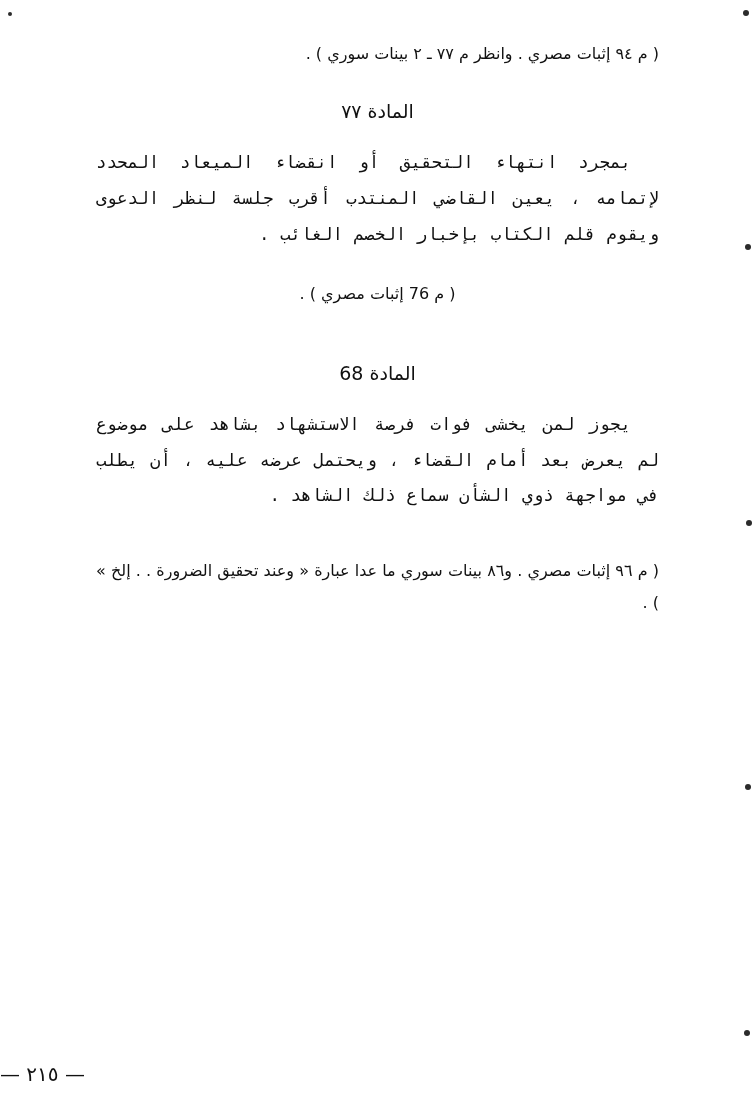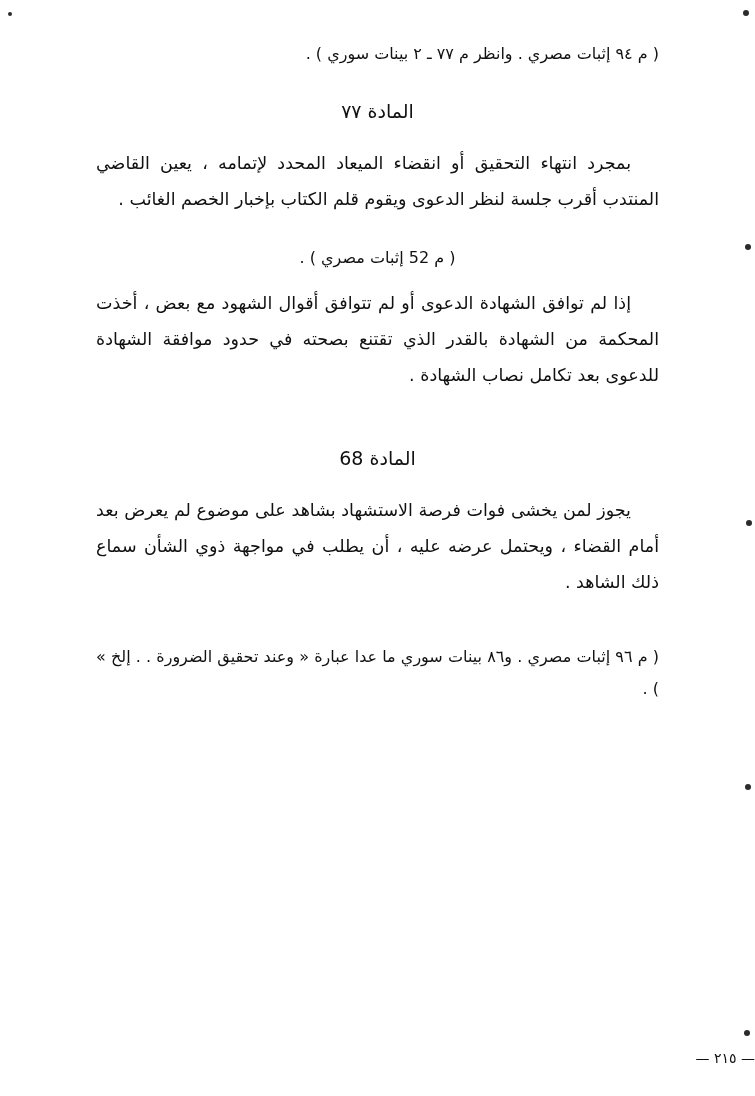--- a/index.html
+++ b/index.html
@@ -27,20 +27,21 @@
   .para {
     font-size: 17.5px;
     line-height: 2.05;
     margin: 0 0 14px 0;
     text-align: justify;
     text-align-last: right;
     letter-spacing: 0;
   }
   .para.indent {
     text-indent: 28px;
+    font-family: Liberation Mono, monospace;
   }
   .heading {
     font-size: 19px;
     line-height: 2.0;
     text-align: center;
     margin: 22px 0 16px 0;
     letter-spacing: 1px;
   }
   .cite {
     font-size: 16px;
@@ -50,25 +51,25 @@
     margin: 0 0 12px 0;
   }
   .cite.center {
     text-align: center;
     text-align-last: center;
   }
   .small-gap { height: 10px; }
   .mid-gap { height: 16px; }
   .page-number {
     position: absolute;
-    bottom: 30px;
+    bottom: 10px;
     left: 0;
     right: 0;
-    text-align: right;
-    font-size: 14px;
+    text-align: left;
+    font-size: 20px;
     letter-spacing: 1px;
   }
   
   .edge-mark {
     position: absolute;
     width: 6px;
     height: 6px;
     background: #2b2b2b;
     border-radius: 50%;
   }
@@ -85,24 +86,23 @@
 <div class="page">
 
   <div class="cite">( م ٩٤ إثبات مصري .  وانظر م ٧٧ ـ ٢ بينات سوري )  .</div>
 
   <div class="heading">المادة ٧٧</div>
 
   <div class="para indent">بمجرد انتهاء التحقيق أو انقضاء الميعاد المحدد لإتمامه ، يعين القاضي المنتدب أقرب جلسة لنظر الدعوى ويقوم قلم الكتاب بإخبار الخصم الغائب .</div>
 
   <div class="small-gap"></div>
 
-  <div class="cite center">( م 52 إثبات مصري )  .</div>
+  <div class="cite center">( م 76 إثبات مصري )  .</div>
 
 
-  <div class="para indent">إذا لم توافق الشهادة الدعوى أو لم تتوافق أقوال الشهود مع بعض ، أخذت المحكمة من الشهادة بالقدر الذي تقتنع بصحته في حدود موافقة الشهادة للدعوى بعد تكامل نصاب الشهادة .</div>
 
   <div class="small-gap"></div>
 
 
   <div class="heading">المادة 68</div>
 
   <div class="para indent">يجوز لمن يخشى فوات فرصة الاستشهاد بشاهد على موضوع لم يعرض بعد أمام القضاء ، ويحتمل عرضه عليه ، أن يطلب في مواجهة ذوي الشأن سماع ذلك الشاهد .</div>
 
   <div class="mid-gap"></div>
 

